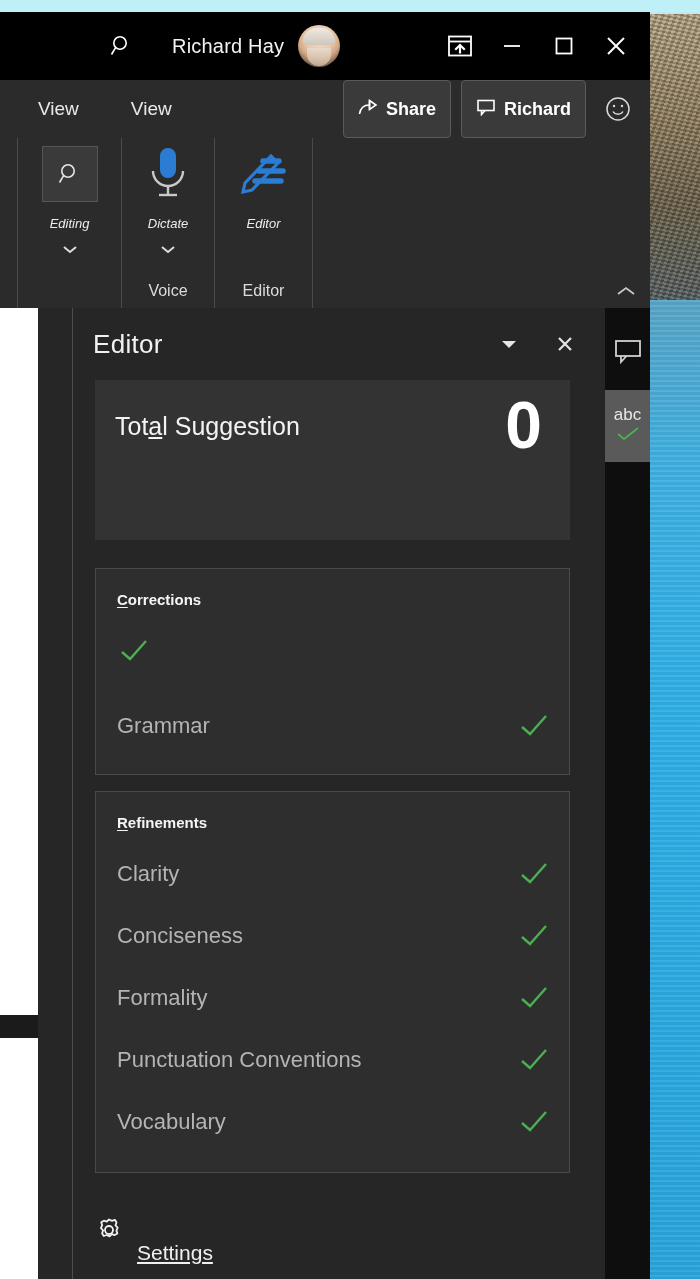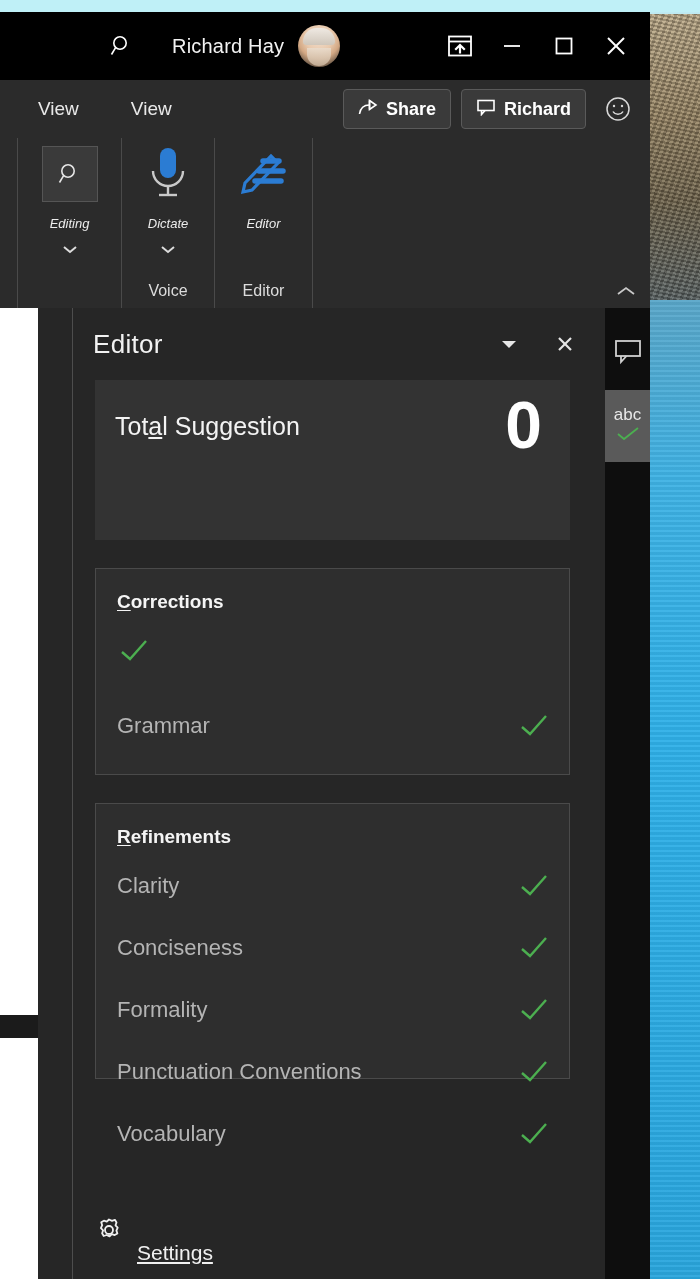--- a/index.html
+++ b/index.html
@@ -102,21 +102,21 @@
     position:absolute; top:0; left:0; width:650px; height:58px;
     display:flex; align-items:center;
   }
   .tab {
     color:#e9e9e9; font-size:19px; padding:4px 10px;
   }
   .tab.view  { margin-left:28px; }
   .tab.help  { margin-left:32px; }
   .tab-spacer{ flex:1 1 auto; }
   .pill {
-    height:40px; border:1px solid #5a5a5a; border-radius:4px;
+    height:58px; border:1px solid #5a5a5a; border-radius:4px;
     background:#3a3a3a; color:#fff; font-size:18px; font-weight:bold;
     display:flex; align-items:center; gap:8px; padding:0 14px;
     margin-right:10px;
   }
   .pill.share { margin-left:0; }
   .smiley {
     width:44px; height:44px; margin-right:10px;
     display:flex; align-items:center; justify-content:center; color:#d8d8d8;
   }
 
@@ -202,25 +202,25 @@
   .total-value {
     position:absolute; right:28px; top:12px;
     color:#ffffff; font-size:66px; font-weight:600; line-height:1;
   }
 
   .section {
     position:absolute; left:22px; width:475px;
     background:#2e2e2e; border:1px solid #4a4a4a;
   }
   .section-corrections { top:260px; height:207px; }
-  .section-refinements { top:495px; height:276px; }
+  .section-refinements { top:483px; height:382px; }
 
   .section-title {
     position:absolute; left:21px; top:22px;
-    color:#f5f5f5; font-size:19px; font-weight:bold;
+    color:#f5f5f5; font-size:15px; font-weight:bold;
   }
   .row {
     position:absolute; left:21px; right:18px; height:40px;
     display:flex; align-items:center;
   }
   .row-label {
     color:#b4b4b4; font-size:22px; flex:1 1 auto; white-space:nowrap;
   }
   .check { width:34px; height:30px; color:#4caf50; }
   .check svg { display:block; }

